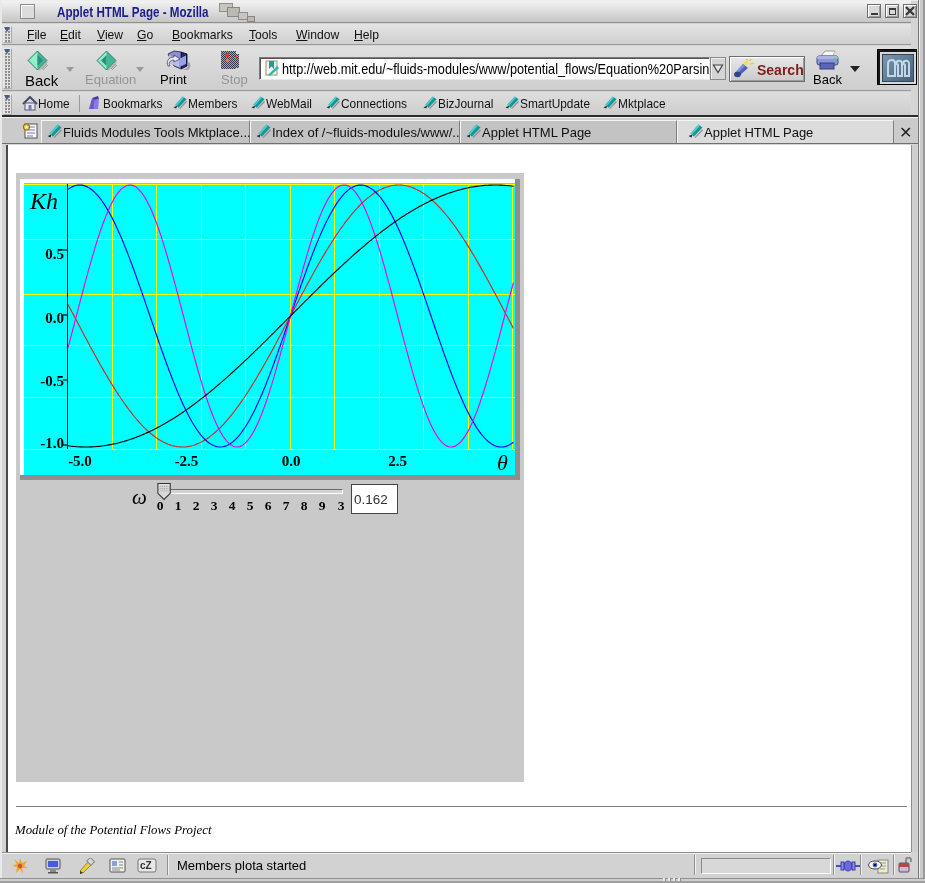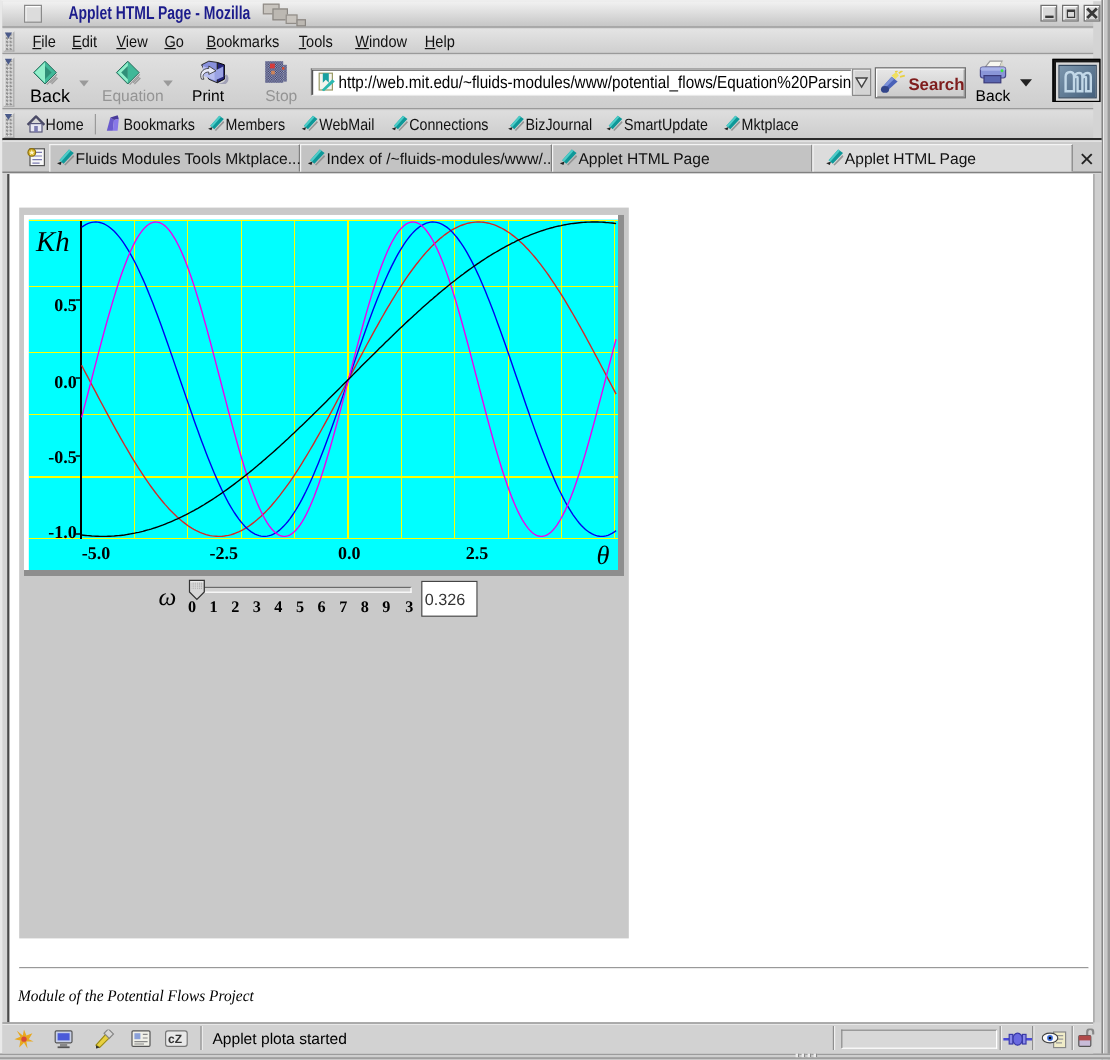--- a/index.html
+++ b/index.html
@@ -286,21 +286,21 @@
 <div class="abs serif" style="left:187px;top:498px;width:18px;text-align:center;font-size:13.5px;font-weight:bold;color:#000">2</div>
 <div class="abs serif" style="left:205px;top:498px;width:18px;text-align:center;font-size:13.5px;font-weight:bold;color:#000">3</div>
 <div class="abs serif" style="left:223px;top:498px;width:18px;text-align:center;font-size:13.5px;font-weight:bold;color:#000">4</div>
 <div class="abs serif" style="left:241px;top:498px;width:18px;text-align:center;font-size:13.5px;font-weight:bold;color:#000">5</div>
 <div class="abs serif" style="left:259px;top:498px;width:18px;text-align:center;font-size:13.5px;font-weight:bold;color:#000">6</div>
 <div class="abs serif" style="left:277px;top:498px;width:18px;text-align:center;font-size:13.5px;font-weight:bold;color:#000">7</div>
 <div class="abs serif" style="left:295px;top:498px;width:18px;text-align:center;font-size:13.5px;font-weight:bold;color:#000">8</div>
 <div class="abs serif" style="left:313px;top:498px;width:18px;text-align:center;font-size:13.5px;font-weight:bold;color:#000">9</div>
 <div class="abs serif" style="left:332px;top:498px;width:18px;text-align:center;font-size:13.5px;font-weight:bold;color:#000">3</div>
 <div class="abs" style="left:351px;top:484px;width:47px;height:30px;background:#fff;border:1px solid #444;box-shadow:1px 1px 0 #fff inset"></div>
-<div class="abs sans" style="left:354px;top:492px;font-size:13.5px;color:#333">0.326</div>
+<div class="abs sans" style="left:354px;top:492px;font-size:13.5px;color:#333">0.162</div>
 <div class="abs" style="left:16px;top:806px;width:891px;height:2px;border-top:1px solid #808080;border-bottom:1px solid #fff"></div>
 <div class="abs serif" style="left:15px;top:822px;font-size:13.5px;font-style:italic;color:#000;transform:scaleX(0.95);transform-origin:0 0">Module of the Potential Flows Project</div>
 <div class="abs" style="left:2px;top:852px;width:909px;height:26px;background:#d2d2d2;border-top:1px solid #8f8f8f;box-shadow:inset 0 1px 0 #f0f0f0"></div>
 <svg width="160" height="16" class="abs" style="left:8px;top:858px" viewBox="0 0 160 16">
 <g transform="translate(4,0)">
 <path d="M8 0 L10 5 L15 3 L12 8 L16 10 L10 10 L11 16 L8 11 L4 15 L5 9 L0 8 L5 6 L2 1 L7 5 Z" fill="#e8a820"></path>
 <circle cx="8" cy="8" r="2.2" fill="#d84a3a"></circle>
     </g>
 <g transform="translate(38,1)">
       <rect x="0" y="0" width="14" height="10" rx="1" fill="#c8d0e8" stroke="#555"></rect>
@@ -317,21 +317,21 @@
       <rect x="0" y="0" width="15" height="13" rx="1" fill="#f0f0e8" stroke="#555"></rect>
 <rect x="2" y="2" width="5" height="5" fill="#8aa0d8"></rect>
       <path d="M9 3 h4 M9 6 h4 M2 9 h11 M2 11 h8" stroke="#888" stroke-width="1"></path>
     </g>
 <g transform="translate(130,1)">
       <rect x="0" y="0" width="18" height="13" rx="2" fill="#e8e8e8" stroke="#777"></rect>
 <text x="2" y="10" font-family="Liberation Sans" font-size="10" font-weight="bold" fill="#333">cZ</text>
     </g>
 </svg>
 <div class="abs" style="left:167px;top:855px;width:2px;height:20px;border-left:1px solid #8f8f8f;border-right:1px solid #f0f0f0"></div>
-<div class="abs sans" style="left:177px;top:858px;font-size:13px;color:#000">Applet plota started</div>
+<div class="abs sans" style="left:177px;top:858px;font-size:13px;color:#000">Members plota started</div>
 <div class="abs" style="left:694px;top:855px;width:2px;height:20px;border-left:1px solid #8f8f8f;border-right:1px solid #f0f0f0"></div>
 <div class="abs" style="left:701px;top:858px;width:130px;height:16px;background:#d8d8d8;border:1px solid #8a8a8a;border-bottom-color:#fff;border-right-color:#fff"></div>
 <div class="abs" style="left:833px;top:855px;width:2px;height:20px;border-left:1px solid #8f8f8f;border-right:1px solid #f0f0f0"></div>
 <svg width="24" height="14" class="abs" style="left:836px;top:859px" viewBox="0 0 24 14">
 <path d="M0 7 h5 M19 7 h5" stroke="#4a4ad8" stroke-width="2"></path>
 <ellipse cx="12" cy="7" rx="4" ry="5" fill="#6a6ae0" stroke="#3a3aa8"></ellipse>
 <rect x="5" y="3" width="3" height="8" fill="#8a8ae8" stroke="#3a3aa8"></rect>
 <rect x="16" y="3" width="3" height="8" fill="#8a8ae8" stroke="#3a3aa8"></rect>
   </svg>
 <div class="abs" style="left:860px;top:855px;width:2px;height:20px;border-left:1px solid #8f8f8f;border-right:1px solid #f0f0f0"></div>

